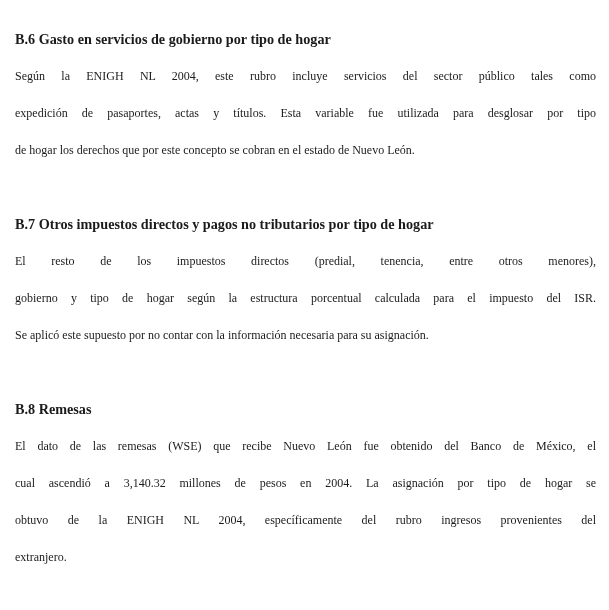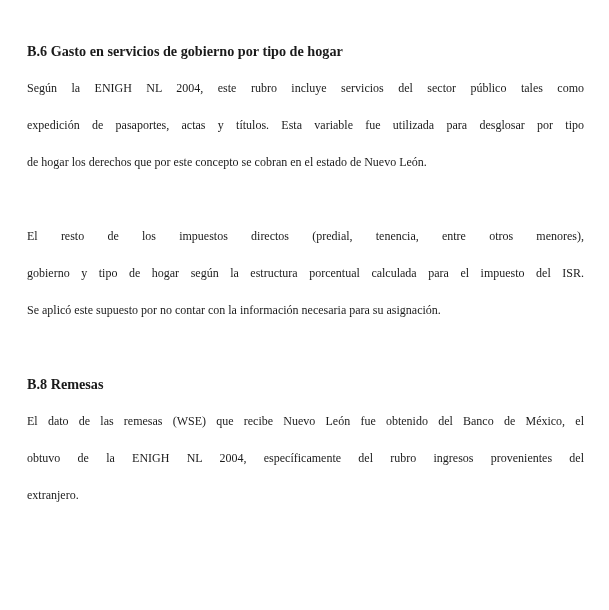--- a/index.html
+++ b/index.html
@@ -11,21 +11,21 @@
     position: relative;
     width: 609px;
     height: 610px;
     background: #ffffff;
     box-sizing: border-box;
     padding: 17px 9px 0 11px;
     font-family: "Liberation Serif", "DejaVu Serif", serif;
     color: #1b1b1b;
     overflow: hidden;
   }
-  .doc-section { margin: 16px; font-family: Liberation Serif, serif; }
+  .doc-section { margin: 4px; font-family: Liberation Serif, serif; }
   .doc-section + .doc-section { margin-top: 37px; }
   .line {
     height: 37px;
     line-height: 37px;
     font-size: 12px;
     overflow: hidden;
     white-space: normal;
   }
   .heading {
     font-weight: bold;
@@ -47,27 +47,29 @@
 <div class="page">
     <section class="doc-section">
       <div class="line heading">B.6 Gasto en servicios de gobierno por tipo de hogar</div>
       <div>
         <div class="line body-line">Según la ENIGH NL 2004, este rubro incluye servicios del sector público tales como</div>
         <div class="line body-line">expedición de pasaportes, actas y títulos. Esta variable fue utilizada para desglosar por tipo</div>
         <div class="line body-line last">de hogar los derechos que por este concepto se cobran en el estado de Nuevo León.</div>
       </div>
     </section>
     <section class="doc-section">
+      <div class="line heading">B.7 Otros impuestos directos y pagos no tributarios por tipo de hogar</div>
       <div>
         <div class="line body-line">El resto de los impuestos directos (predial, tenencia, entre otros menores),</div>
         <div class="line body-line">gobierno y tipo de hogar según la estructura porcentual calculada para el impuesto del ISR.</div>
         <div class="line body-line last">Se aplicó este supuesto por no contar con la información necesaria para su asignación.</div>
       </div>
     </section>
     <section class="doc-section">
       <div class="line heading">B.8 Remesas</div>
       <div>
         <div class="line body-line">El dato de las remesas (WSE) que recibe Nuevo León fue obtenido del Banco de México, el</div>
+        <div class="line body-line">cual ascendió a 3,140.32 millones de pesos en 2004. La asignación por tipo de hogar se</div>
         <div class="line body-line">obtuvo de la ENIGH NL 2004, específicamente del rubro ingresos provenientes del</div>
         <div class="line body-line last">extranjero.</div>
       </div>
     </section>
   </div>
 
 </body></html>

